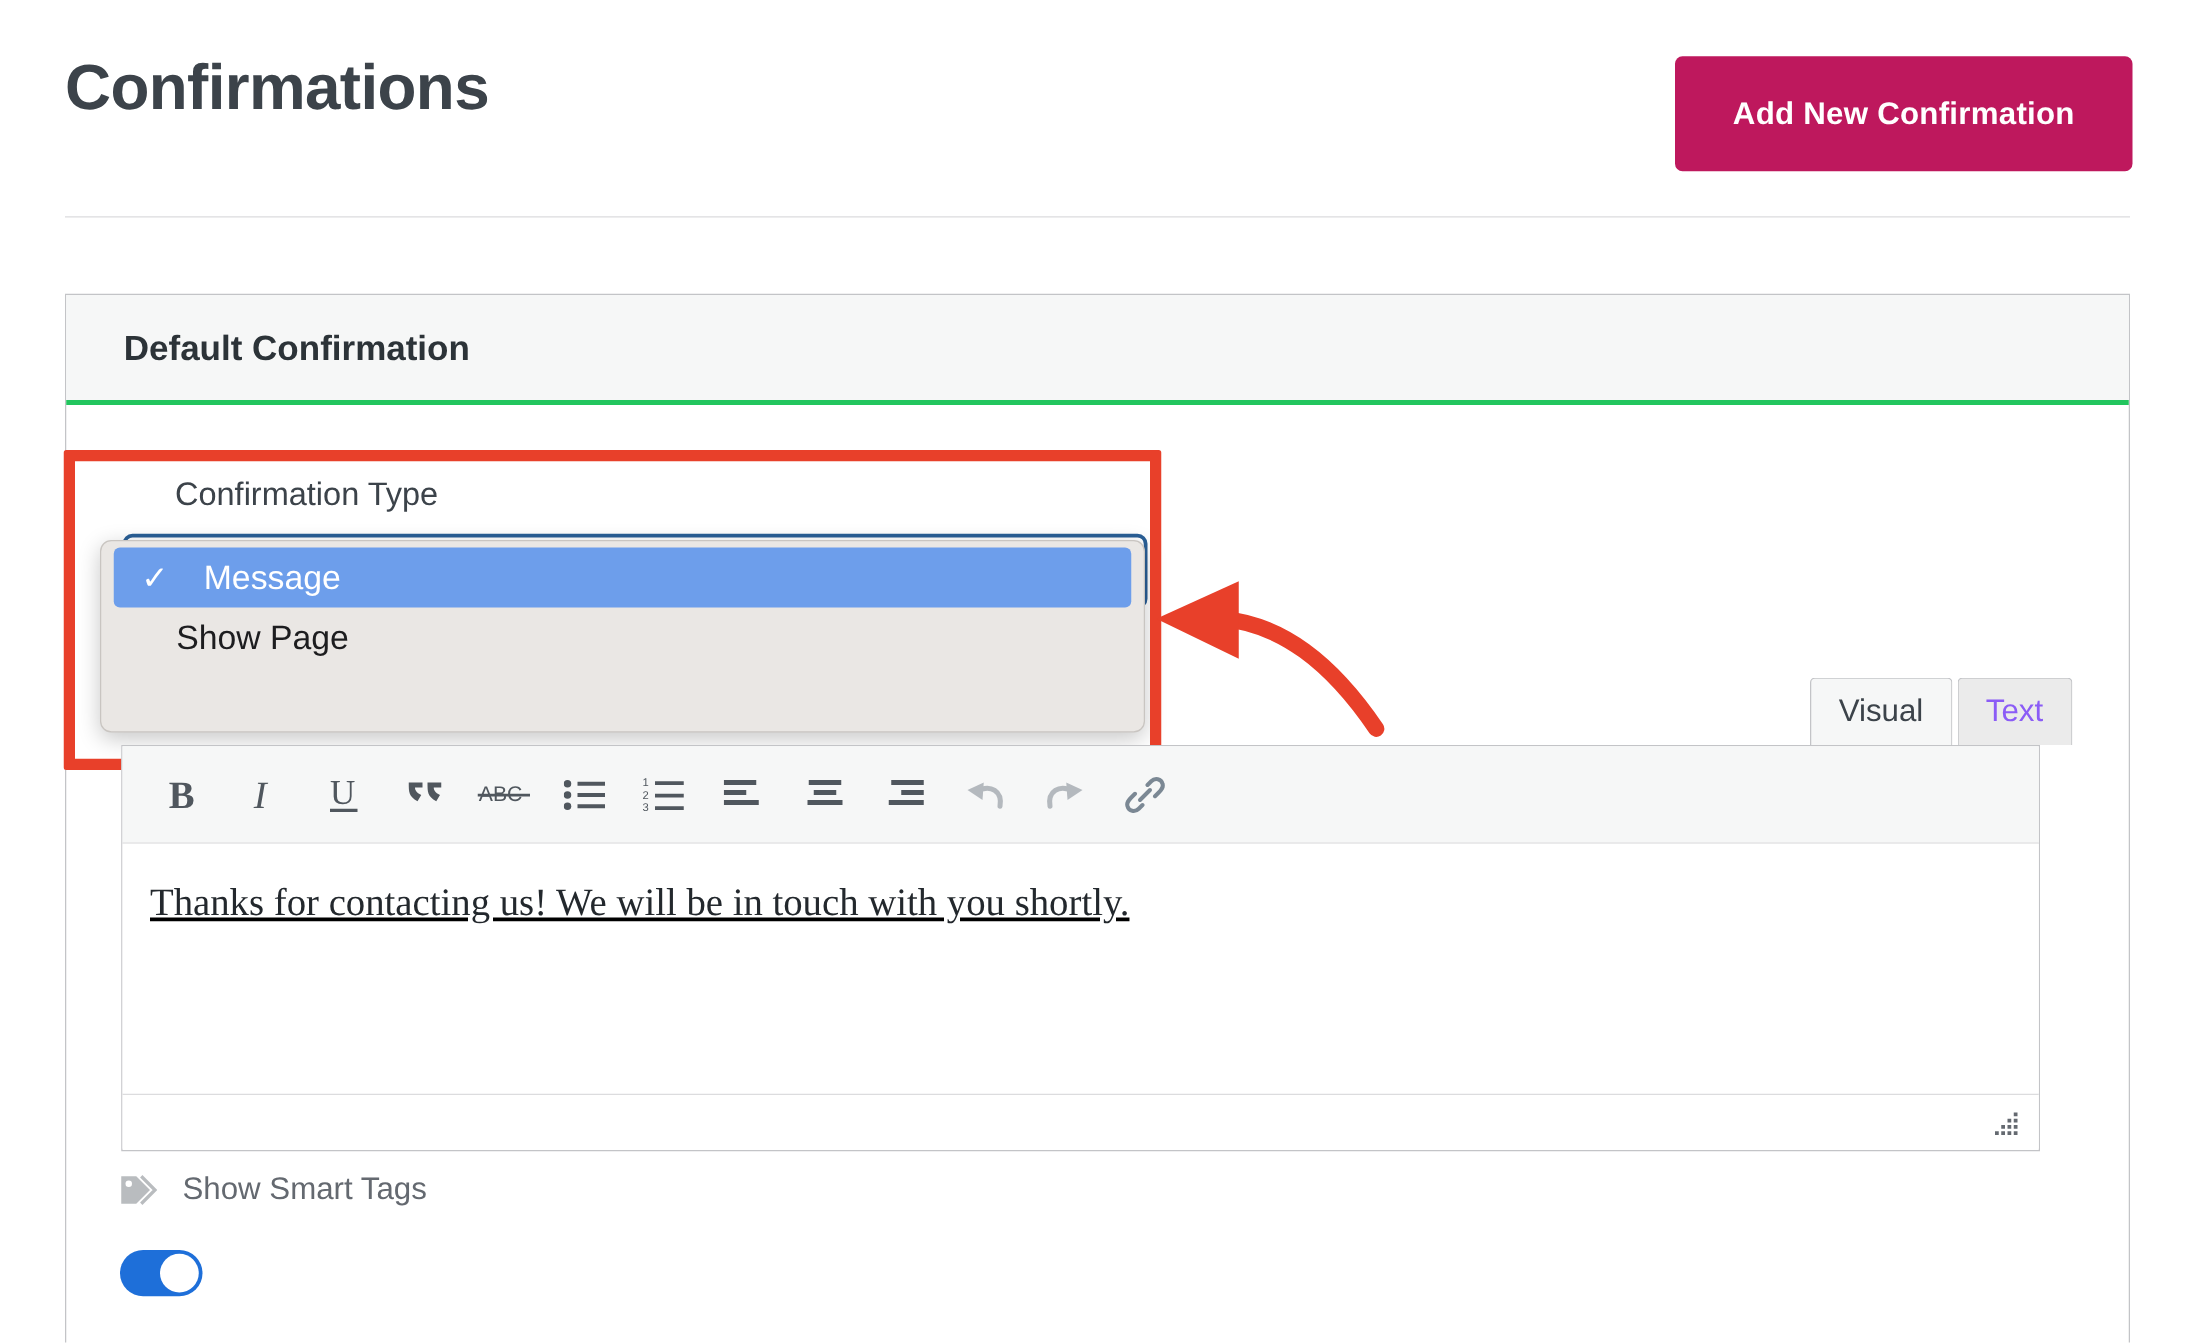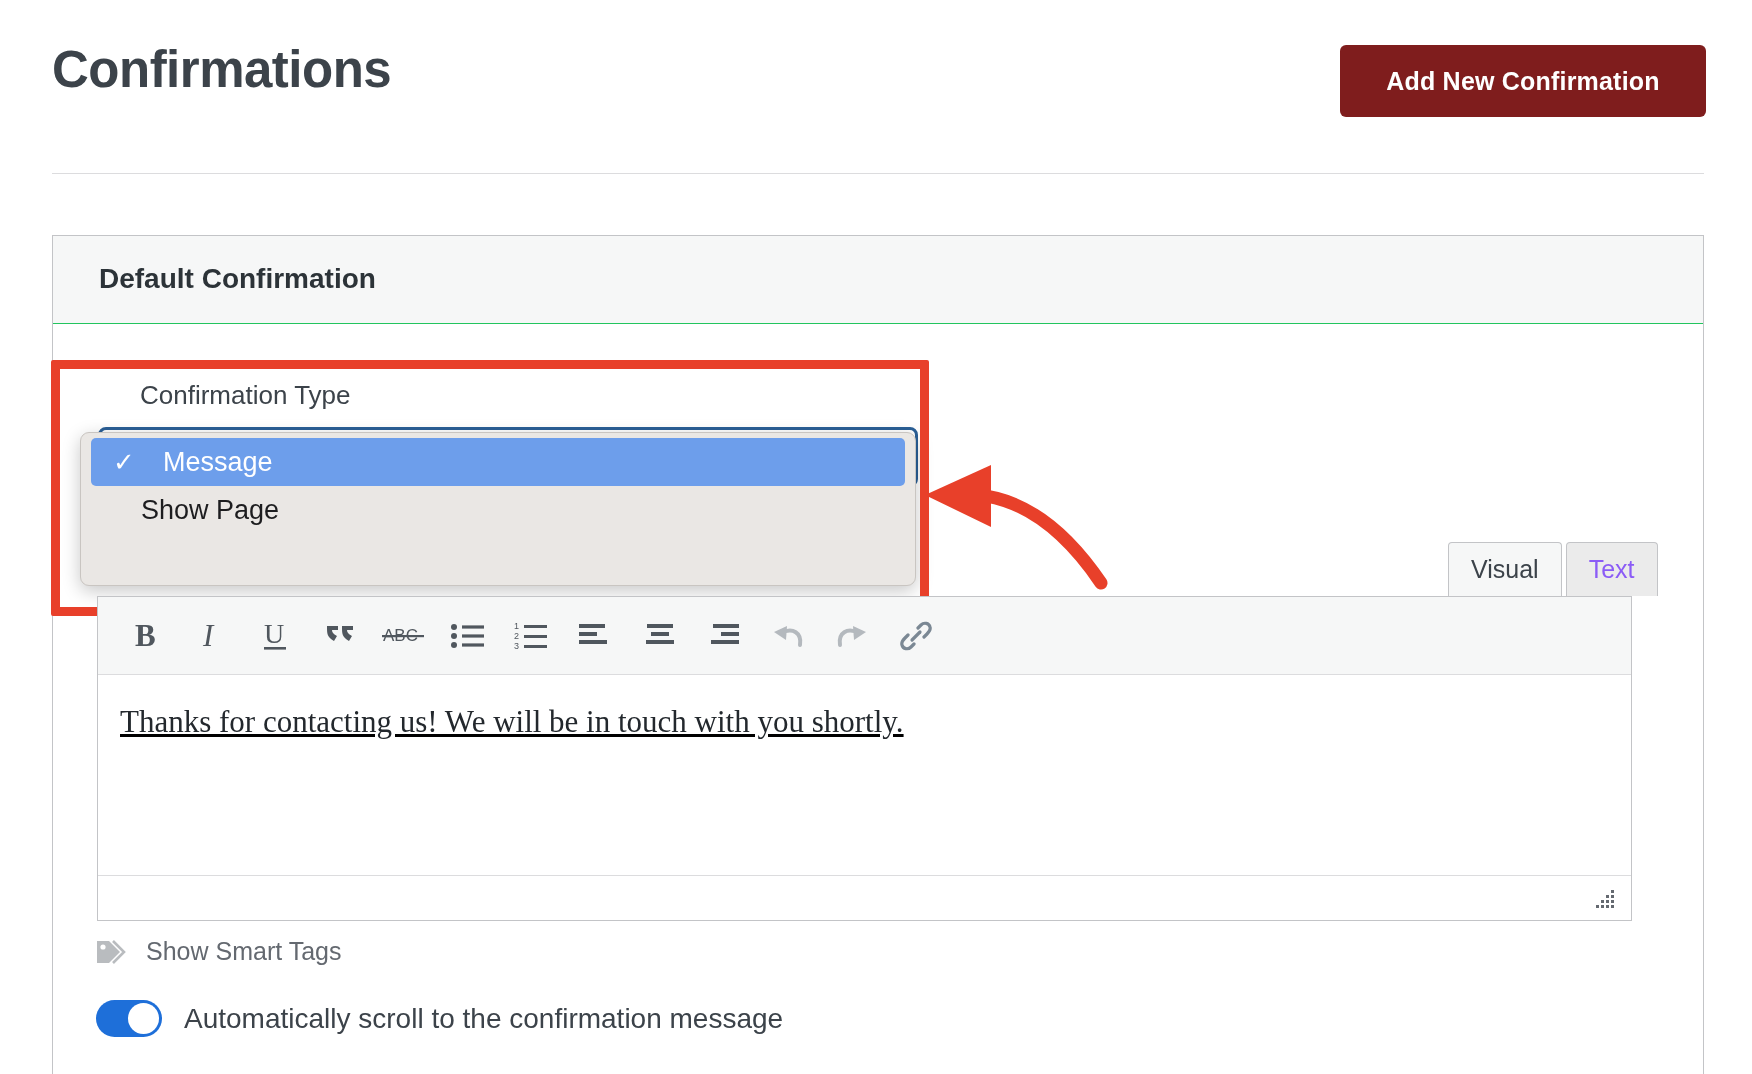--- a/index.html
+++ b/index.html
@@ -34,22 +34,22 @@
     color: #3c434a;
     letter-spacing: -0.5px;
     line-height: 1.1;
     white-space: nowrap;
   }
   .add-btn {
     position: absolute;
     left: 1340px;
     top: 45px;
     width: 366px;
-    height: 72px;
-    background: #7f1d1d;
+    height: 92px;
+    background: #be185d;
     color: #ffffff;
     border: none;
     border-radius: 6px;
     font-family: "Liberation Sans", sans-serif;
     font-size: 25px;
     font-weight: bold;
     letter-spacing: 0.2px;
     cursor: pointer;
     display: flex;
     align-items: center;
@@ -73,21 +73,21 @@
     height: 860px;
     border: 1px solid #c3c4c7;
     background: #ffffff;
   }
   .panel-header {
     position: absolute;
     left: 0; top: 0;
     width: 1650px;
     height: 88px;
     background: #f6f7f7;
-    border-bottom: 1px solid #22c55e;
+    border-bottom: 4px solid #22c55e;
     text-decoration: underline;
   }
   .panel-header-title {
     position: absolute;
     left: 46px;
     top: 27px;
     font-size: 28px;
     font-weight: bold;
     color: #2c3338;
     white-space: nowrap;
@@ -495,16 +495,15 @@
       <circle cx="7" cy="9" r="2.6" fill="#ffffff"></circle>
       <path d="M17,3 L28,14 L17,25" fill="none" stroke="#b9bcbf" stroke-width="2.6"></path>
     </svg>
     <span class="smart-tags-label">Show Smart Tags</span>
   </div>
 
   <div class="toggle-row">
     <div class="toggle">
       <div class="knob"></div>
     </div>
-    <span class="toggle-label">Automatically scroll to the confirmation message</span>
   </div>
 
 </div>
 
 </body></html>

